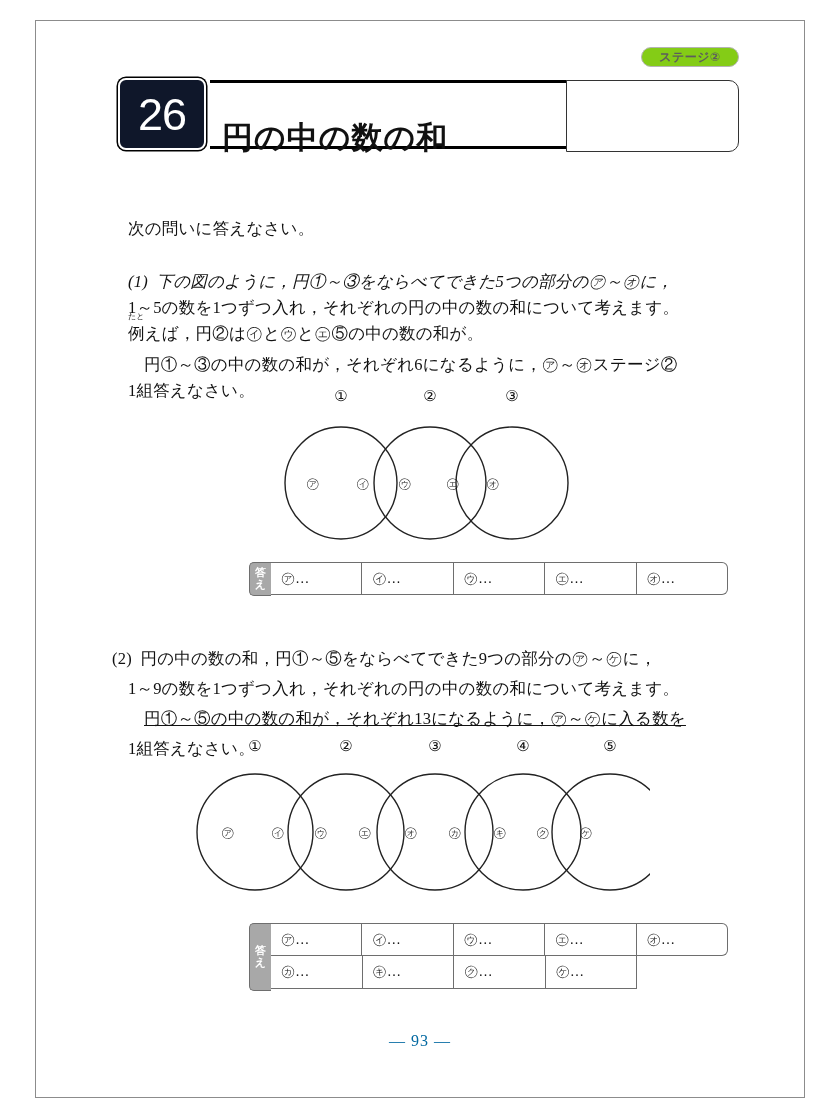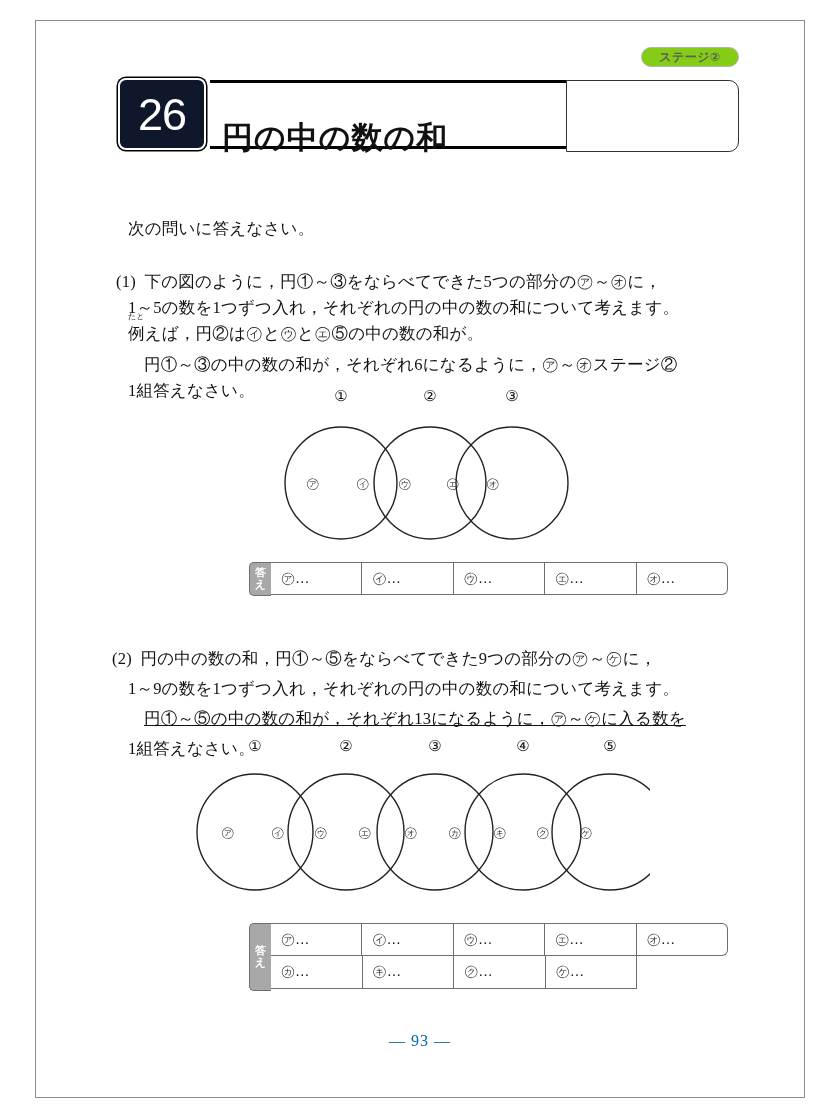--- a/index.html
+++ b/index.html
@@ -287,21 +287,21 @@
     <div class="meta-row">
       <span class="meta-label">思考力</span>
       <span class="meta-chip">筋</span>
     </div>
   </div>
 </div>
 <div id="score-box"></div>
 
 <div class="body-line" style="left:128px; top:190px;">次の問いに答えなさい。</div>
 
-<div class="body-line" style="left:116px; top:243px;">
+<div class="body-line" style="left:128px; top:243px;font-style:italic;">
   <span>(1)</span>&nbsp;
   <span>下の図のように，円①～③をならべてできた5つの部分の㋐～㋔に，</span>
 </div>
 <div class="body-line" style="left:128px; top:269px;">1～5の数を1つずつ入れ，それぞれの円の中の数の和について考えます。</div>
 <div class="body-line" style="left:128px; top:295px;">
   <span class="ruby-wrap">
     <span class="ruby-text">たと</span><span>例</span></span><span>えば，円②は㋑と㋒と㋓⑤の中の数の和が。</span>
 </div>
 <div class="body-line" style="left:144px; top:326px;">円①～③の中の数の和が，それぞれ6になるように，㋐～㋔ステージ②</div>
 <div class="body-line" style="left:128px; top:352px;">1組答えなさい。</div>

